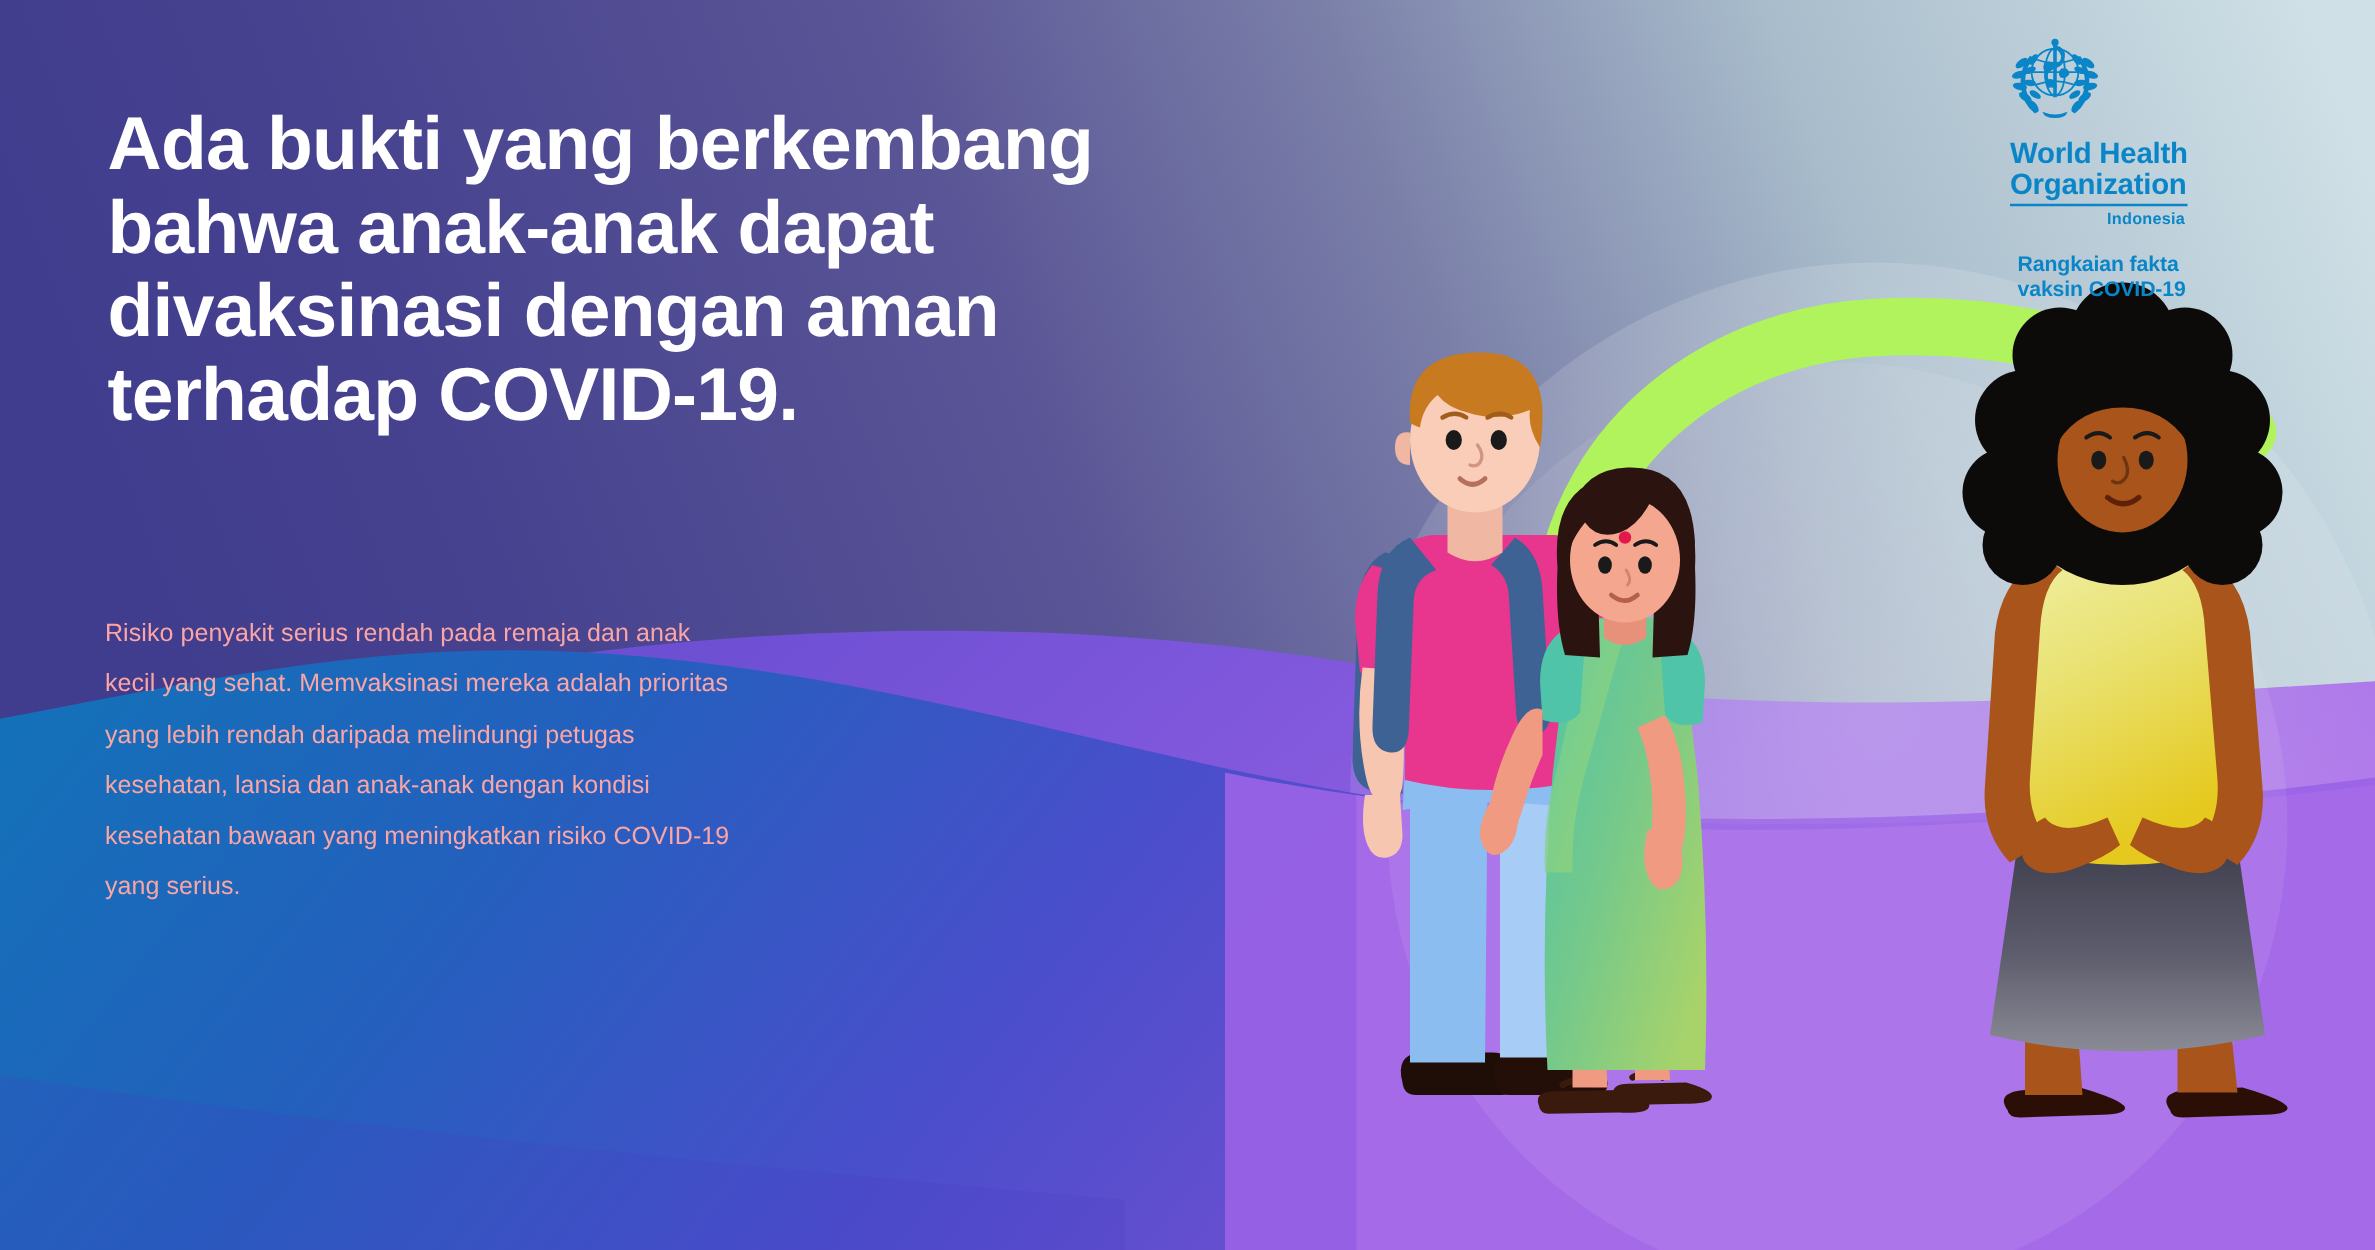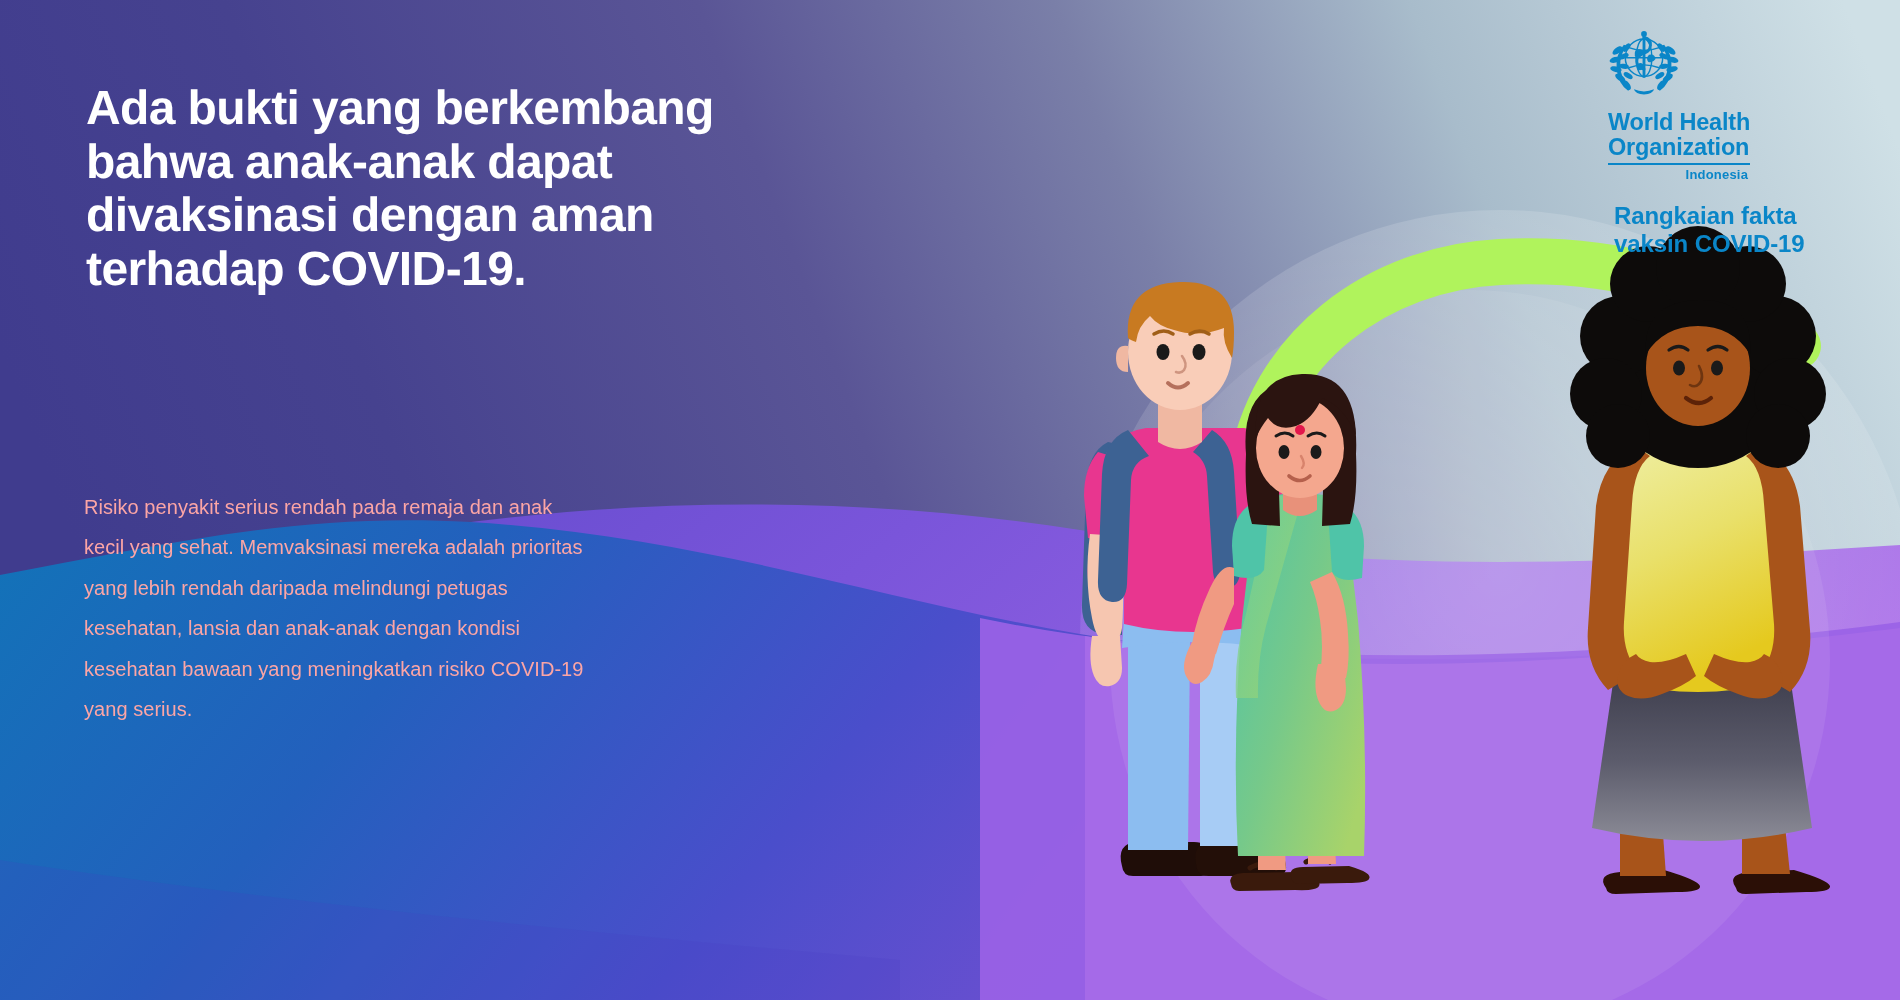--- a/index.html
+++ b/index.html
@@ -7,21 +7,21 @@
   #poster{
     position:relative;width:1900px;height:1000px;overflow:hidden;
     font-family:"Liberation Sans","DejaVu Sans",sans-serif;
     background:#3d3a8c;
   }
   #poster svg.layer{position:absolute;top:0;left:0;width:1900px;height:1000px;}
 
   
   .headline{
     position:absolute;left:86px;top:82px;width:860px;
-    color:#ffffff;font-weight:bold;font-size:48px;line-height:1.115;
+    color:#ffffff;font-weight:bold;font-size:60px;line-height:1.115;
     letter-spacing:-0.6px;white-space:pre-line;
     text-rendering:geometricPrecision;
   }
   .body-copy{
     position:absolute;left:84px;top:487px;width:880px;
     color:#fca5a5;font-weight:normal;font-size:20px;line-height:2.02;
     letter-spacing:0.05px;white-space:pre-line;
   }
 
   
@@ -32,21 +32,21 @@
   .who-words .l1,.who-words .l2{
     color:#0a86c8;font-weight:bold;font-size:23.5px;line-height:1.07;
     letter-spacing:-0.2px;white-space:nowrap;
   }
   .who-rule{height:2px;background:#0a86c8;margin:3px 0 2px 0;width:100%;}
   .who-country{
     color:#0a86c8;font-weight:bold;font-size:13px;text-align:right;
     letter-spacing:.2px;padding-right:2px;
   }
   .fact-series{
-    margin-top:20px;color:#0a86c8;font-weight:bold;font-size:24px;
+    margin-top:20px;color:#0a86c8;font-weight:bold;font-size:17px;
     line-height:1.16;letter-spacing:-0.1px;white-space:pre-line;text-align:left;
     padding-left:6px;
   }
 </style>
 </head>
 <body>
 
 <div id="poster">
 
   <svg class="layer" viewBox="0 0 1900 1000" preserveAspectRatio="none">

